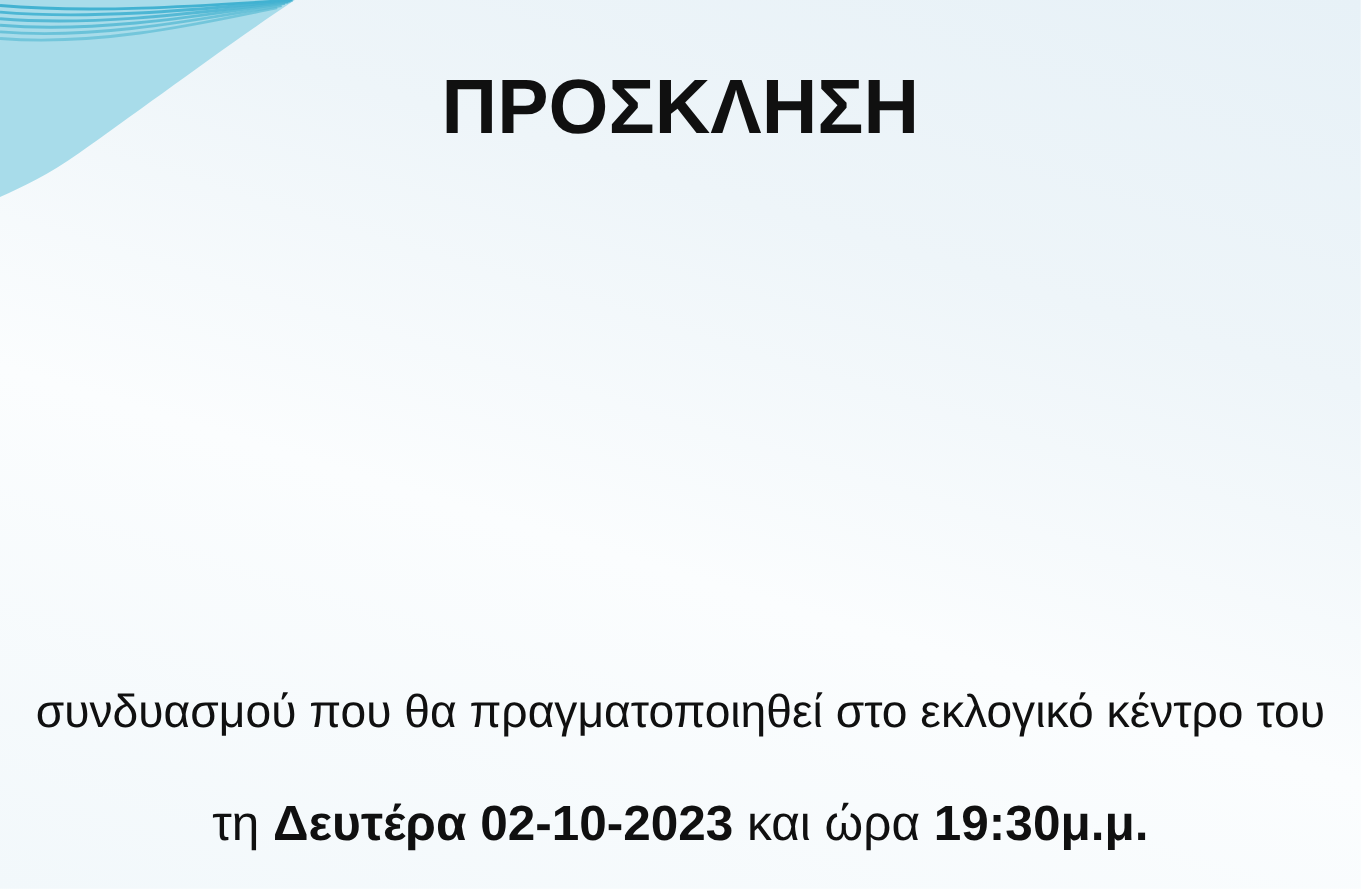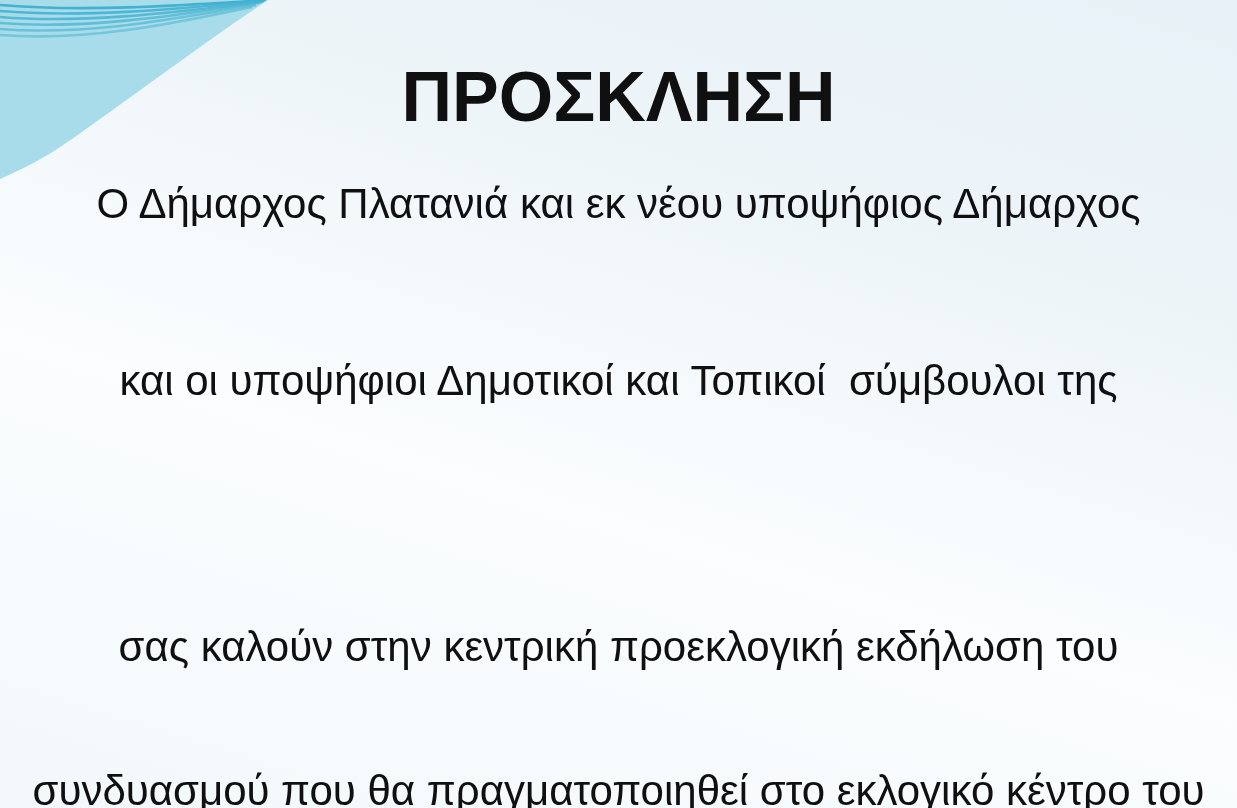--- a/index.html
+++ b/index.html
@@ -85,26 +85,24 @@
     <path d="M 0 5  C 80 12, 175 6,  266 0" stroke="#3cafd0" stroke-width="2.6" fill="none" opacity="0.95"></path>
     <path d="M 0 11 C 82 18, 176 9,  264 1" stroke="#41b1d1" stroke-width="2.6" fill="none" opacity="0.9"></path>
     <path d="M 0 17 C 84 24, 177 12, 262 2" stroke="#47b3d1" stroke-width="2.6" fill="none" opacity="0.85"></path>
     <path d="M 0 23 C 86 30, 178 15, 259 3" stroke="#4db6d2" stroke-width="2.6" fill="none" opacity="0.8"></path>
     <path d="M 0 29 C 88 36, 179 18, 256 5" stroke="#55b9d3" stroke-width="2.6" fill="none" opacity="0.75"></path>
     <path d="M 0 35 C 90 42, 180 22, 252 7" stroke="#5dbcd4" stroke-width="2.6" fill="none" opacity="0.7"></path>
   </svg>
 
   <h1 class="txt title">ΠΡΟΣΚΛΗΣΗ</h1>
 
-  <p class="txt intro">Ο Δήμαρχος Πλατανιά και εκ νέου υποψήφιος Δήμαρχος</p>
 
 
-  <p class="txt councilors">και οι υποψήφιοι Δημοτικοί και Τοπικοί  σύμβουλοι της</p>
 
 
   <div class="txt body-par">
-    <div class="bline">σας καλούν στην κεντρική προεκλογική εκδήλωση του</div>
     <div class="bline">συνδυασμού που θα πραγματοποιηθεί στο εκλογικό κέντρο του</div>
     
   </div>
 
+  <p class="txt datetime"><span>τη </span><span class="b">Δευτέρα 02-10-2023</span><span> και ώρα </span><span class="b">19:30μ.μ.</span></p>
 
 </div>
 
 </body></html>

